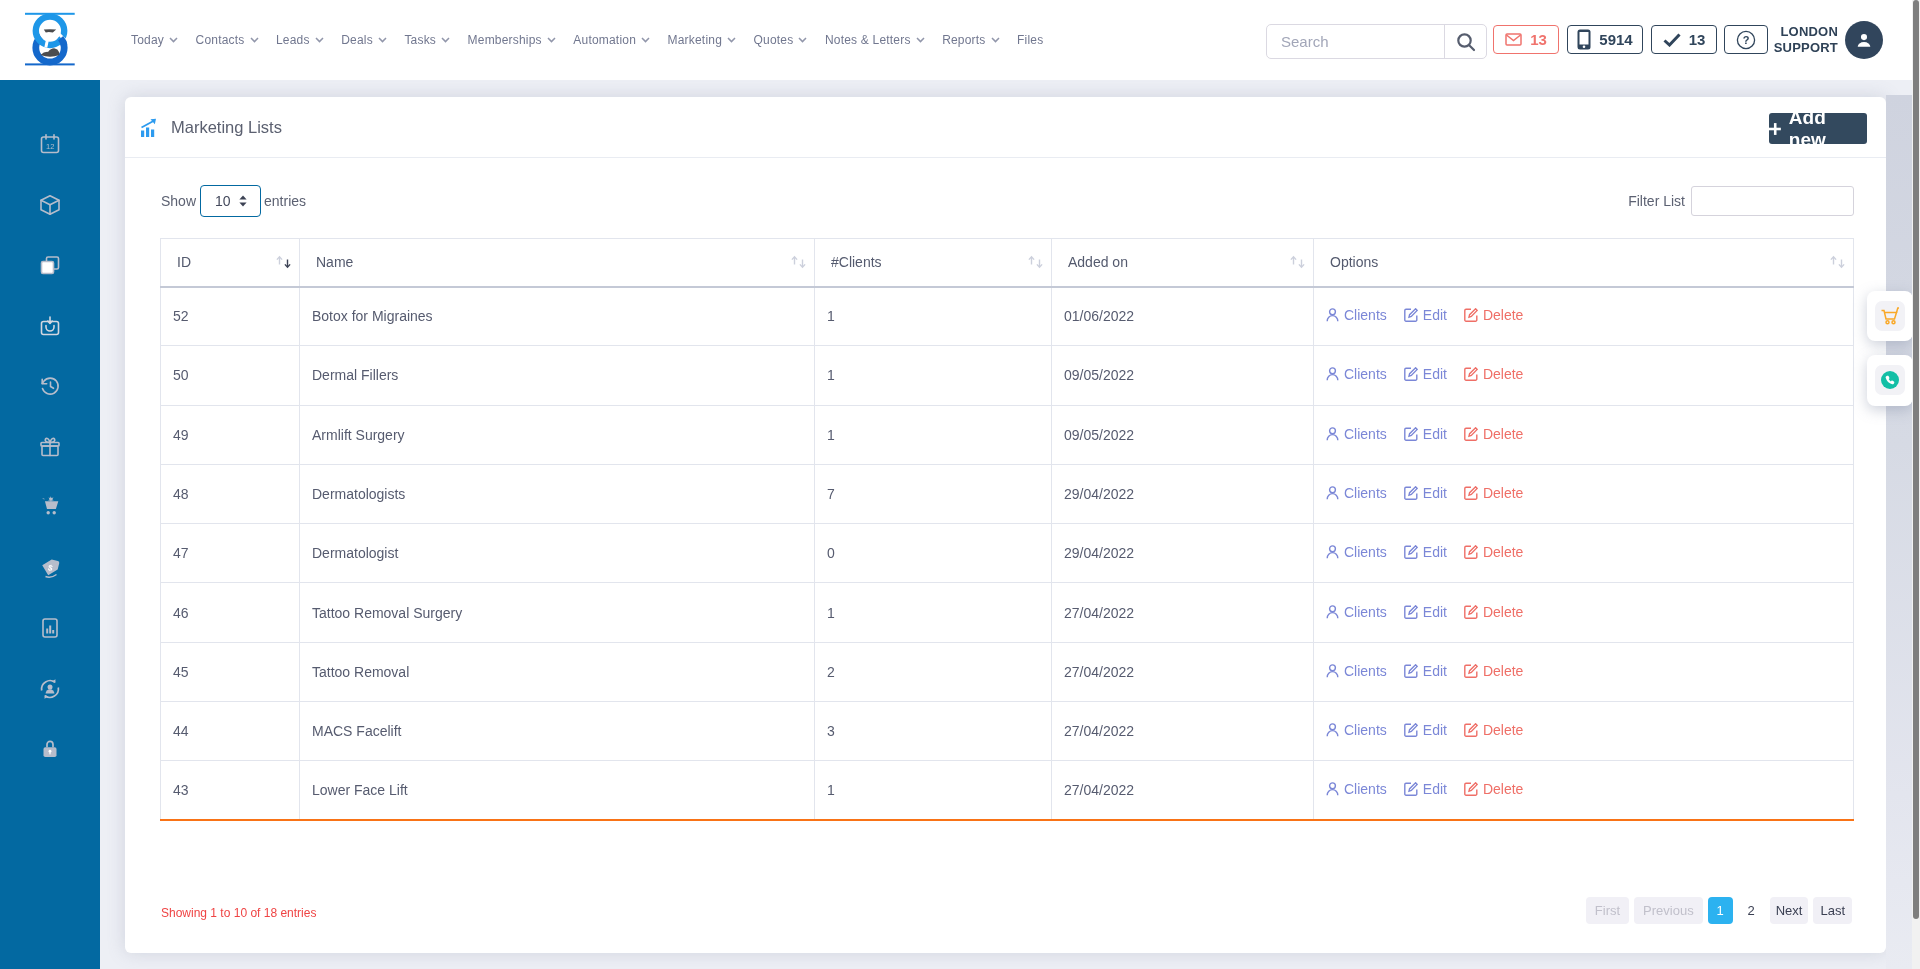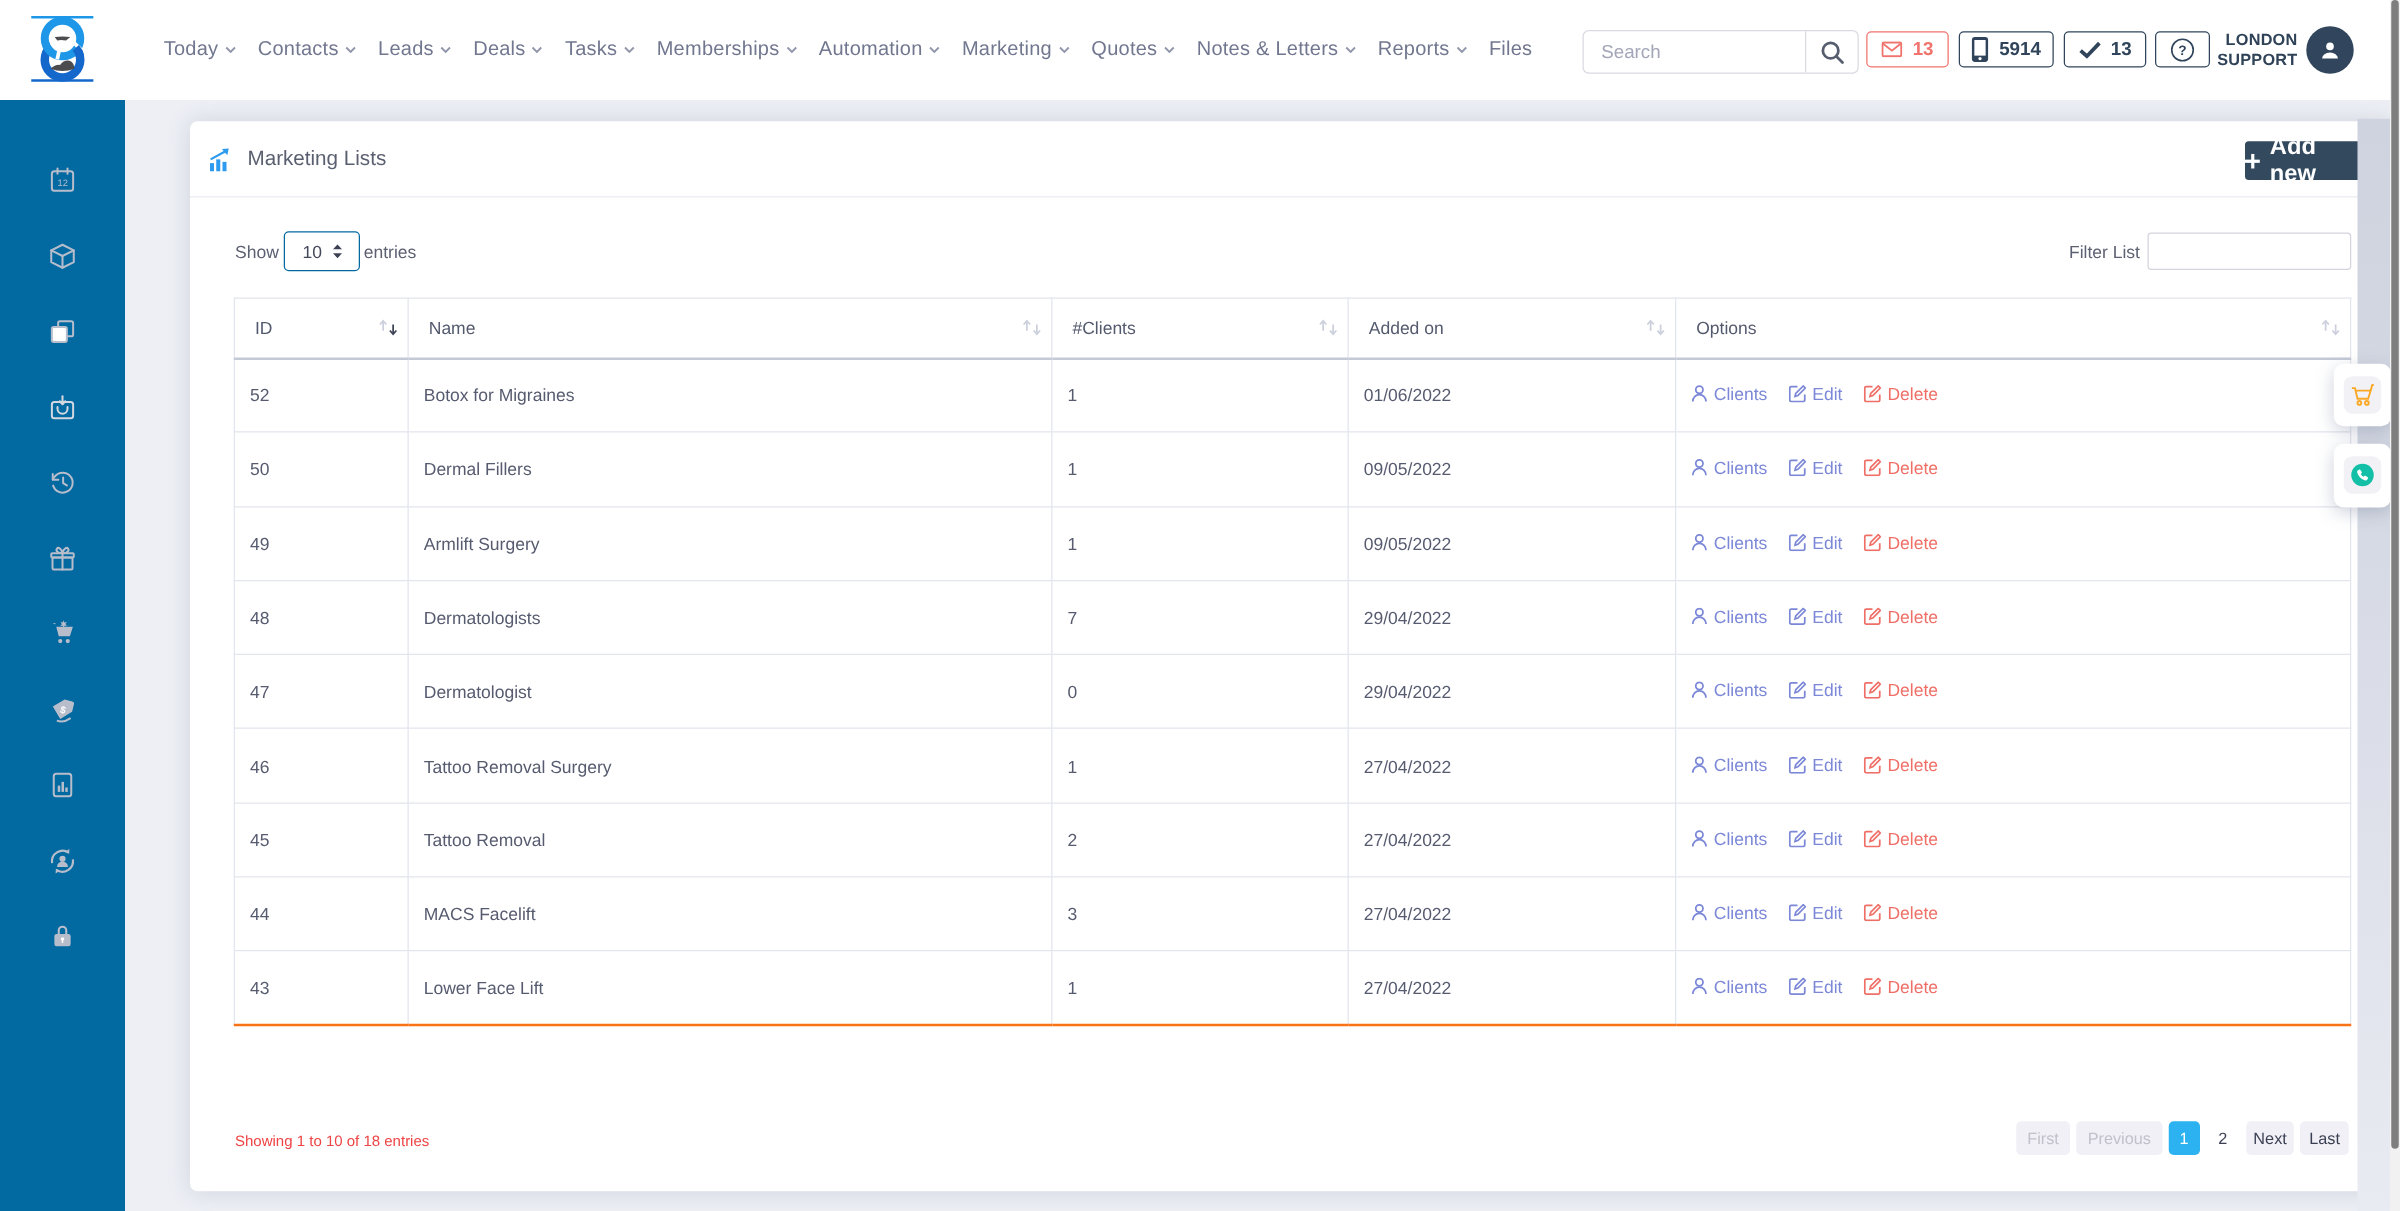--- a/index.html
+++ b/index.html
@@ -3,21 +3,21 @@
 <meta charset="utf-8">
 <style>
 * { margin:0; padding:0; box-sizing:border-box; }
 html,body { width:1920px; height:969px; overflow:hidden; }
 body { font-family:"Liberation Sans", sans-serif; background:#edeff5; position:relative; }
 
 
 #header { position:absolute; left:0; top:0; width:1920px; height:80px; background:#fff; z-index:5; }
 #logo { position:absolute; left:24px; top:10px; }
 #nav { position:absolute; left:131px; top:0; height:80px; display:flex; align-items:center; }
-#nav .ni { display:flex; align-items:center; color:#71778f; font-size:16px; letter-spacing:.2px; }
+#nav .ni { display:flex; align-items:center; color:#71778f; font-size:12px; letter-spacing:.2px; }
 #nav .ni .lbl { margin-right:5px; }
 #nav .ni svg { margin-right:17.5px; }
 #nav .ni.last .lbl { margin-right:0; }
 
 #search { position:absolute; left:1266px; top:24px; width:221px; height:35px; border:1px solid #dbd9e2; border-radius:5px; background:#fff; display:flex; }
 #search .inp { flex:1; display:flex; align-items:center; padding-left:14px; color:#a2a6b8; font-size:15px; }
 #search .btn { width:42px; border-left:1px solid #dbd9e2; display:flex; align-items:center; justify-content:center; }
 
 .hbtn { position:absolute; top:25px; height:29px; border-radius:4px; background:#fff; display:flex; align-items:center; justify-content:center; font-size:15px; font-weight:bold; }
 #btn-mail  { left:1493px; width:66px; border:1px solid #f0736d; color:#f0736d; }
@@ -38,21 +38,21 @@
 #rail { position:absolute; left:1886px; top:95px; width:26px; height:874px; background:linear-gradient(180deg,#cfd3df 0%,#d6dae4 40%,#e3e5ee 80%,#e9ebf2 100%); z-index:3; }
 #widgetA { position:absolute; left:1867px; top:291px; width:46px; height:50px; background:#fff; border-radius:8px; box-shadow:0 4px 14px rgba(110,120,150,.35); z-index:6; }
 #widgetA .sq { position:absolute; left:8px; top:10px; width:30px; height:30px; background:#f2f2f6; border-radius:7px; display:flex; align-items:center; justify-content:center; }
 #widgetB { position:absolute; left:1867px; top:355px; width:46px; height:51px; background:#fff; border-radius:8px; box-shadow:0 4px 14px rgba(110,120,150,.35); z-index:6; }
 #widgetB .sq { position:absolute; left:8px; top:10px; width:30px; height:30px; background:#f2f2f6; border-radius:7px; display:flex; align-items:center; justify-content:center; }
 #widgetB .circ { width:18px; height:18px; border-radius:50%; background:#13bfa6; display:flex; align-items:center; justify-content:center; }
 #sb-track { position:absolute; left:1912px; top:0; width:8px; height:969px; background:#f1f1f1; z-index:9; }
 #sb-thumb { position:absolute; left:1913px; top:0; width:6px; height:919px; background:#7e7e7e; border-radius:3px; z-index:10; }
 
 
-#card { position:absolute; left:125px; top:97px; width:1761px; height:856px; background:#fff; border-radius:6px; box-shadow:0 0 18px rgba(105,112,143,.22); z-index:2;margin-left:27px; }
+#card { position:absolute; left:125px; top:97px; width:1761px; height:856px; background:#fff; border-radius:6px; box-shadow:0 0 18px rgba(105,112,143,.22); z-index:2; }
 #card-head { position:absolute; left:0; top:0; width:100%; height:61px; border-bottom:1px solid #e9ecf2; }
 #title { position:absolute; left:15px; top:0; height:61px; display:flex; align-items:center; color:#5b6070; font-size:16.5px; }
 #title svg { margin-right:10px; }
 #addnew { position:absolute; right:19px; top:16px; width:98px; height:31px; background:#33495e; border-radius:3px; color:#fff; font-size:19px; font-weight:bold; display:flex; align-items:center; justify-content:center; }
 #addnew svg { margin-right:8px; }
 
 #show-row { position:absolute; left:36px; top:88px; display:flex; align-items:center; color:#5c6172; font-size:14px; }
 #show-sel { width:61px; height:31.5px; border:1px solid #0369a1; border-radius:4px; margin:0 3px 0 4px; display:flex; align-items:center; justify-content:space-between; padding:0 13px 0 14px; color:#44495c; }
 #filter-row { position:absolute; right:32px; top:88.5px; display:flex; align-items:center; color:#5c6172; font-size:14px; }
 #filter-inp { width:163px; height:30px; border:1px solid #d5d3dc; border-radius:3px; margin-left:6px; }

